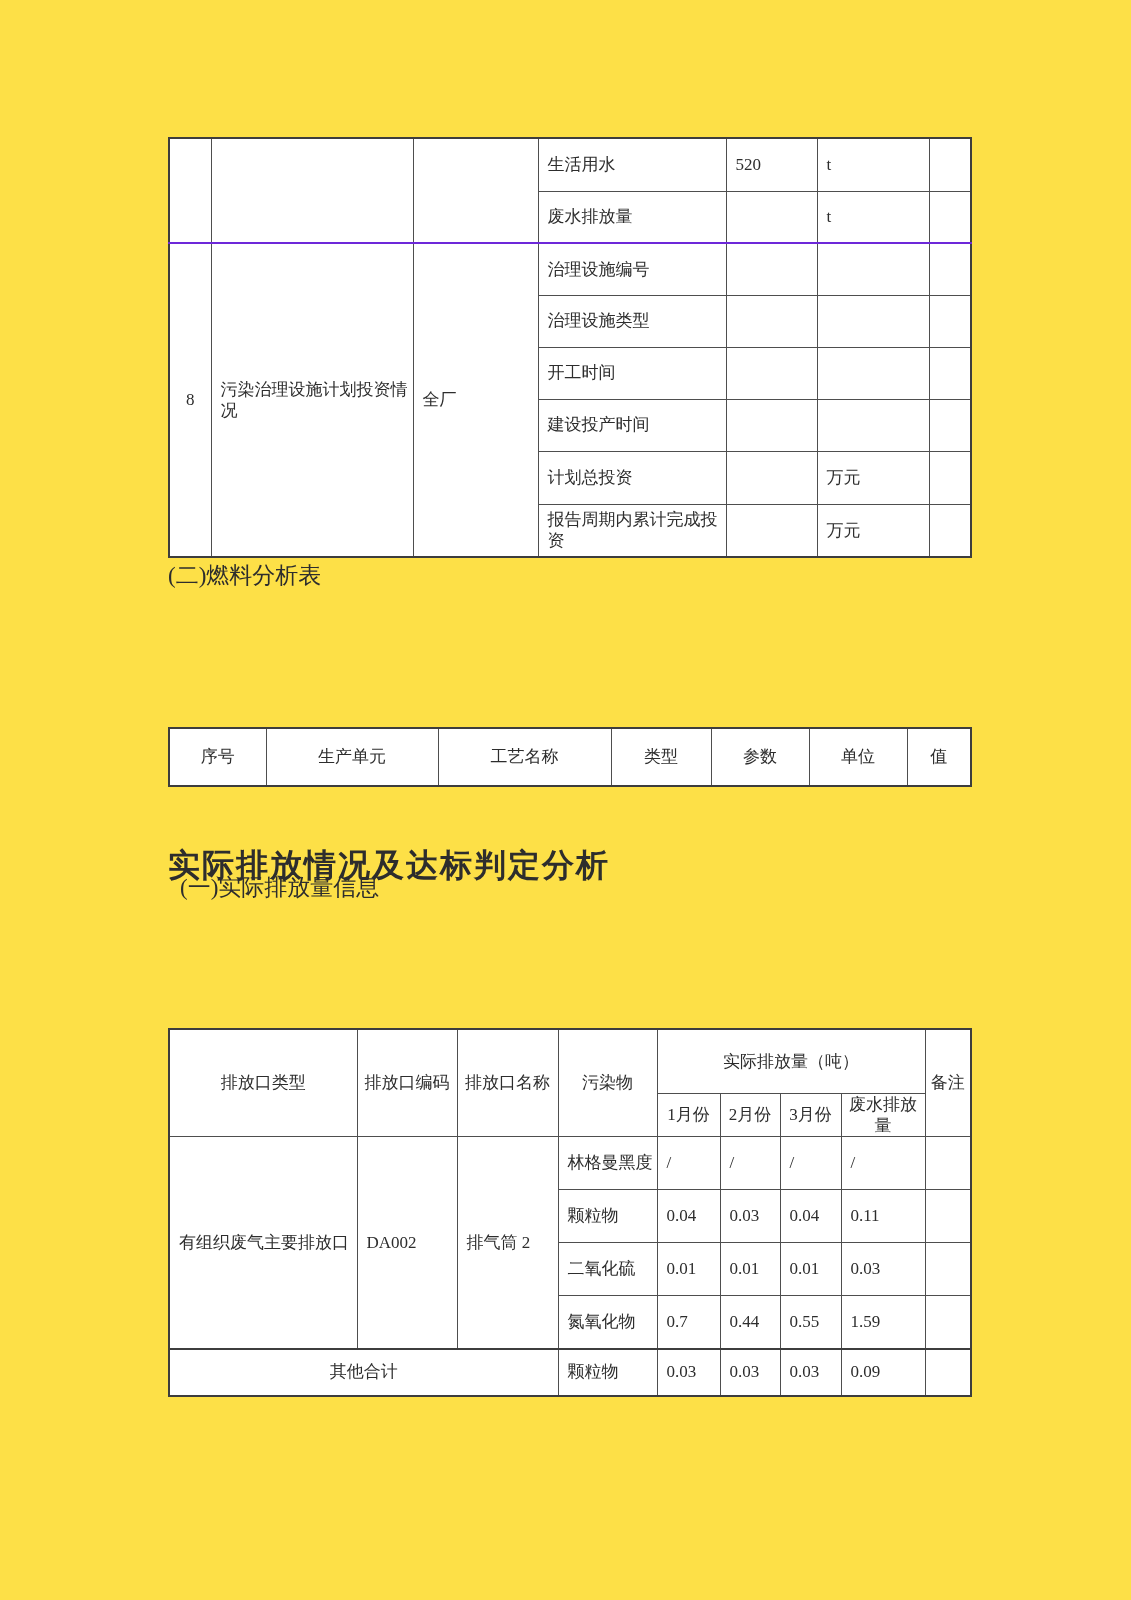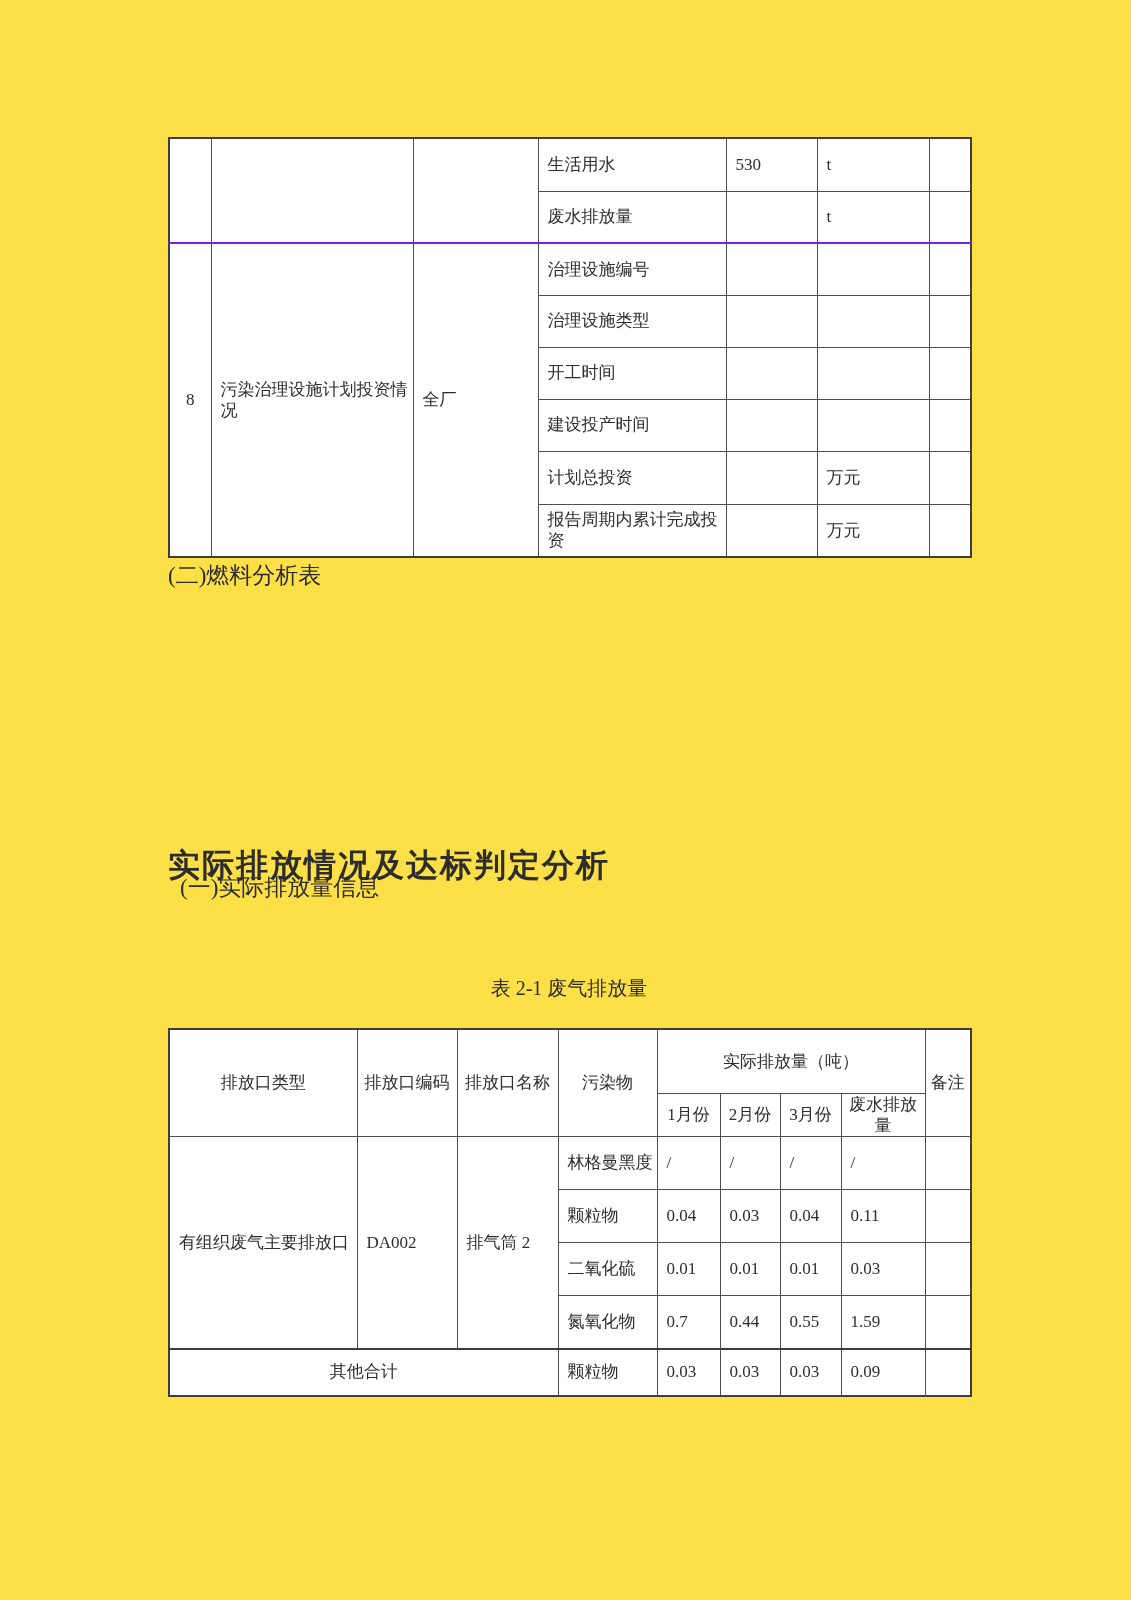--- a/index.html
+++ b/index.html
@@ -35,21 +35,21 @@
         <col style="width:91px">
         <col style="width:112px">
         <col style="width:42px">
     </colgroup>
     <tbody>
         <tr style="height:53px">
       <td rowspan="2" class="c"></td>
       <td rowspan="2"></td>
       <td rowspan="2"></td>
       <td>生活用水</td>
-      <td>530</td>
+      <td>520</td>
       <td>t</td>
       <td></td>
     </tr>
     <tr style="height:52px">
       <td>废水排放量</td>
       <td></td>
       <td>t</td>
       <td></td>
     </tr>
     <tr style="height:52px" class="sep8">
@@ -90,26 +90,47 @@
       <td></td>
       <td>万元</td>
       <td></td>
     </tr>
   </tbody>
     </table>
 
   <div class="hfree heading-sub" style="top:560px;">(二)燃料分析表</div>
 
 
+  <table class="tbl" style="top:727px;width:802px;">
+    <colgroup>
+      <col style="width:97px">
+        <col style="width:172px">
+        <col style="width:173px">
+      <col style="width:100px">
+        <col style="width:98px">
+        <col style="width:98px">
+        <col style="width:64px">
+    </colgroup>
+    <tbody>
+        <tr style="height:58px">
+      <td class="c">序号</td>
+      <td class="c">生产单元</td>
+      <td class="c">工艺名称</td>
+      <td class="c">类型</td>
+      <td class="c">参数</td>
+      <td class="c">单位</td>
+      <td class="c">值</td>
+    </tr>
+  </tbody>
+    </table>
 
   <div class="hfree heading-main" style="top:844px;">实际排放情况及达标判定分析</div>
 
   <div class="hfree heading-sub" style="top:872px;margin-left:12px;">(一)实际排放量信息</div>
 
-  <div class="caption" style="top:975px;">表 2-1 废气排放量</div>
 
   <table class="tbl" style="top:1028px;width:802px;">
     <colgroup>
       <col style="width:188px">
         <col style="width:100px">
         <col style="width:101px">
         <col style="width:99px">
       <col style="width:63px">
         <col style="width:60px">
         <col style="width:61px">

